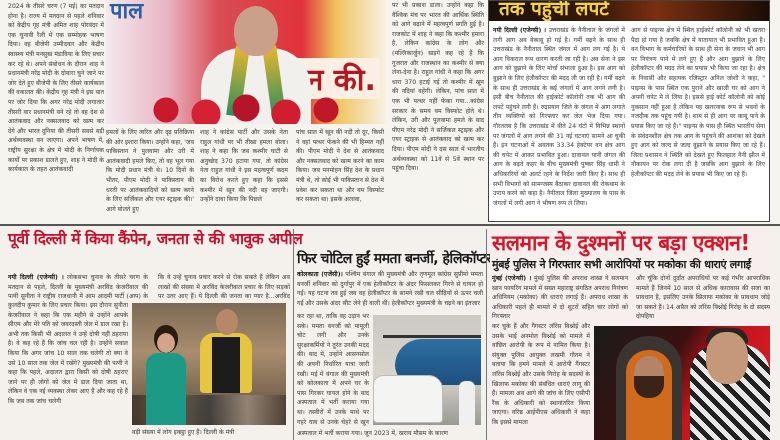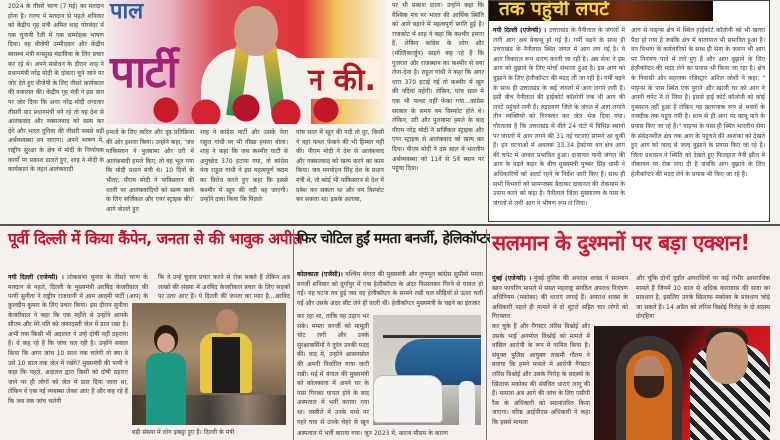--- a/index.html
+++ b/index.html
@@ -23,21 +23,21 @@
   #shah-photo .speaker .stole-r { position: absolute; left: 66px; top: 42px; width: 14px; height: 70px; background: linear-gradient(#e9b730,#2d8d5b); transform: rotate(-8deg); }
   #shah-photo .flowers { position: absolute; left: 40px; bottom: -6px; width: 200px; height: 40px; background: radial-gradient(circle at 10% 50%,#c81a2a 0 12px,transparent 13px), radial-gradient(circle at 30% 60%,#d42234 0 14px,transparent 15px), radial-gradient(circle at 50% 45%,#b5142a 0 13px,transparent 14px), radial-gradient(circle at 70% 60%,#d11d30 0 14px,transparent 15px), radial-gradient(circle at 90% 50%,#c01828 0 12px,transparent 13px); }
 
   .top-col { position: absolute; top: 127px; width: 88px; height: 95px; }
   #top-col2 { left: 106px; }
   #top-col3 { left: 200px; }
   #top-col4 { left: 296px; }
   #top-col5 { position: absolute; left: 392px; top: 0; width: 92px; height: 222px; }
 
   #fire-story { position: absolute; left: 488px; top: 0; width: 282px; height: 222px; border: 1px solid #444; background: #fff; }
-  #fire-headline { position: absolute; left: 0; top: 0; width: 224px; height: 20px; background: linear-gradient(90deg,#1a1008 0%,#3b1a08 40%,#7a3010 60%,#1b0c05 100%); overflow: hidden; }
+  #fire-headline { position: absolute; left: 0; top: 0; width: 280px; height: 20px; background: linear-gradient(90deg,#1a1008 0%,#3b1a08 40%,#7a3010 60%,#1b0c05 100%); overflow: hidden; }
   #fire-headline span { position: absolute; left: 10px; top: -6px; font-size: 19px; font-weight: bold; color: #f3d24a; }
   #fire-col1 { position: absolute; left: 4px; top: 24px; width: 132px; height: 196px; }
   #fire-col2 { position: absolute; left: 142px; top: 24px; width: 134px; height: 196px; }
 
   #top-rule { position: absolute; left: 0; top: 224px; width: 780px; height: 2px; background: #555; }
 
   
   #sunita { position: absolute; left: 8px; top: 229px; width: 282px; height: 211px; }
   #sunita-h1 { font-size: 16px; line-height: 20px; font-weight: bold; color: #1a1a1a; white-space: nowrap; letter-spacing: -0.4px; }
   #sunita-h2 { font-size: 15.5px; line-height: 20px; font-weight: bold; color: #c8102e; white-space: nowrap; letter-spacing: -0.4px; }
@@ -53,21 +53,21 @@
   #sunita-photo .man .fc { position: absolute; left: 20px; top: 0; width: 22px; height: 26px; border-radius: 50%; background: #b8876a; }
   #sunita-photo .man .bd { position: absolute; left: 4px; top: 24px; width: 52px; height: 60px; border-radius: 14px 14px 4px 4px; background: #e6c640; }
   #sunita-photo .man .sh { position: absolute; left: 16px; top: 28px; width: 28px; height: 56px; background: #1c1c1c; }
   #sunita-photo .crowd { position: absolute; left: 0; bottom: 0; width: 154px; height: 30px; background: linear-gradient(90deg,#3d3128,#6c5a48,#3a3a3a,#9a8a7a,#4a3d32); opacity: .85; }
   #sunita-col-c { position: absolute; left: 124px; top: 198px; width: 154px; height: 12px; }
 
   #divider-1 { position: absolute; left: 293px; top: 229px; width: 1px; height: 211px; background: #777; }
 
   
   #mamata { position: absolute; left: 297px; top: 229px; width: 186px; height: 211px; }
-  #mamata-h { font-size: 14px; line-height: 19px; font-weight: bold; color: #1a1a1a; text-align: center; white-space: nowrap; letter-spacing: -0.5px; }
+  #mamata-h { font-size: 14px; line-height: 19px; font-weight: bold; color: #1a1a1a; text-align: center; white-space: nowrap; letter-spacing: -0.5px; margin-top: 20px; }
   #mamata-lead { position: absolute; left: 0; top: 40px; width: 186px; height: 42px; }
   #mamata-col { position: absolute; left: 0; top: 82px; width: 72px; height: 116px; }
   #mamata-photo { position: absolute; left: 76px; top: 86px; width: 108px; height: 110px; overflow: hidden; background: linear-gradient(180deg,#cbc9c2 0%,#d7d4cc 55%,#9a9a92 100%); }
   #mamata-photo .heli { position: absolute; left: 22px; top: 24px; width: 100px; height: 46px; border-radius: 40px 20px 10px 30px; background: linear-gradient(180deg,#2f6fa2,#1d4f80); }
   #mamata-photo .rotor { position: absolute; left: 10px; top: 20px; width: 100px; height: 3px; background: #333; }
   #mamata-photo .car { position: absolute; left: 0; top: 60px; width: 70px; height: 48px; border-radius: 10px 14px 4px 4px; background: #f4f4f2; border: 1px solid #bbb; }
   #mamata-photo .person { position: absolute; left: 86px; top: 66px; width: 16px; height: 44px; border-radius: 6px 6px 0 0; background: #f0f0f0; }
   #mamata-bottom { position: absolute; left: 0; top: 199px; width: 186px; height: 12px; }
 
   #divider-2 { position: absolute; left: 486px; top: 229px; width: 1px; height: 211px; background: #777; }
@@ -89,21 +89,20 @@
   #salman-photo .hair2 { position: absolute; left: 112px; top: 2px; width: 42px; height: 16px; border-radius: 20px 20px 4px 4px; background: #2b2520; }
 </style>
 </head>
 <body>
 
 <div id="top">
   <div id="top-col1" class="body-text">2024 के तीसरे चरण (7 मई) का मतदान होना है। राज्य में मतदान से पहले शनिवार को केंद्रीय गृह मंत्री अमित शाह पोरबंदर में एक चुनावी रैली में एक सम्मोहक भाषण दिया। वह बीजेपी उम्मीदवार और केंद्रीय स्वास्थ्य मंत्री मनसुख मंडाविया के लिए प्रचार कर रहे थे। अपने संबोधन के दौरान शाह ने प्रधानमंत्री नरेंद्र मोदी के दोबारा चुने जाने पर जोर देते हुए बीजेपी के लिए तीसरे कार्यकाल की वकालत की। केंद्रीय गृह मंत्री ने इस बात पर जोर दिया कि अगर नरेंद्र मोदी लगातार तीसरी बार प्रधानमंत्री बने रहे तो वह देश से आतंकवाद और नक्सलवाद को खत्म कर देंगे और भारत दुनिया की तीसरी सबसे बड़ी अर्थव्यवस्था बन जाएगा। अपने भाषण में, राष्ट्रीय सुरक्षा के क्षेत्र में मोदी के निर्णायक कार्यों पर प्रकाश डालते हुए, शाह ने मोदी के कार्यकाल के तहत आतंकवादी</div>
 
   <div id="shah-photo">
     <div class="banner-text-top">पाल</div>
-    <div class="banner-text-left">पार्टी</div>
     <div class="banner-text-right">जन की.</div>
     <div class="speaker">
       <div class="torso"></div>
       <div class="stole-l"></div>
       <div class="stole-r"></div>
       <div class="head"></div>
     </div>
     <div class="flowers"></div>
   </div>
 
@@ -167,20 +166,21 @@
     <div class="car"></div>
     <div class="person"></div>
   </div>
   <div id="mamata-bottom" class="body-text">अस्पताल में भर्ती कराया गया। जून 2023 में, खराब मौसम के कारण</div>
 </div>
 
 <div id="divider-2"></div>
 
 <div id="salman">
   <div id="salman-h1">सलमान के दुश्मनों पर बड़ा एक्शन!</div>
+  <div id="salman-h2">मुंबई पुलिस ने गिरफ्तार सभी आरोपियों पर मकोका की धाराएं लगाईं</div>
   <div id="salman-col-a" class="body-text">
     <span class="dateline">मुंबई (एजेन्सी) ।</span>
     <span>मुंबई पुलिस की अपराध शाखा ने सलमान खान फायरिंग मामले में सख्त महाराष्ट्र संगठित अपराध नियंत्रण अधिनियम (मकोका) की धाराएं लगाई हैं। अपराध शाखा के अधिकारी पहले ही मामले में दो शूटरों सहित चार लोगों को गिरफ्तार</span>
   </div>
   <div id="salman-col-b" class="body-text">और चूंकि दोनों दुर्दांत अपराधियों पर कई गंभीर आपराधिक मामले हैं जिनमें 10 साल से अधिक कारावास की सजा का प्रावधान है, इसलिए उनके खिलाफ मकोका के प्रावधान जोड़े जा सकते हैं। 14 अप्रैल को लॉरेंस बिश्नोई गिरोह के दो सदस्य दोपहिया</div>
   <div id="salman-col-left" class="body-text">कर चुके हैं और गैंगस्टर लॉरेंस बिश्नोई और उसके भाई अनमोल बिश्नोई को मामले में वांछित आरोपी के रूप में नामित किया है। संयुक्त पुलिस आयुक्त लखमी गौतम ने बताया कि हमने मामले में आरोपी गैंगस्टर लॉरेंस बिश्नोई और उसके गिरोह के सदस्यों के खिलाफ मकोका की संबंधित धाराएं लागू की हैं। मामला अब आगे की जांच के लिए एसीपी रैंक के अधिकारी को स्थानांतरित किया जाएगा। वरिष्ठ आईपीएस अधिकारी ने कहा कि इससे मामला</div>
   <div id="salman-photo">
     <div class="hoodie"></div>
     <div class="hood-in"></div>
     <div class="face1"></div>

